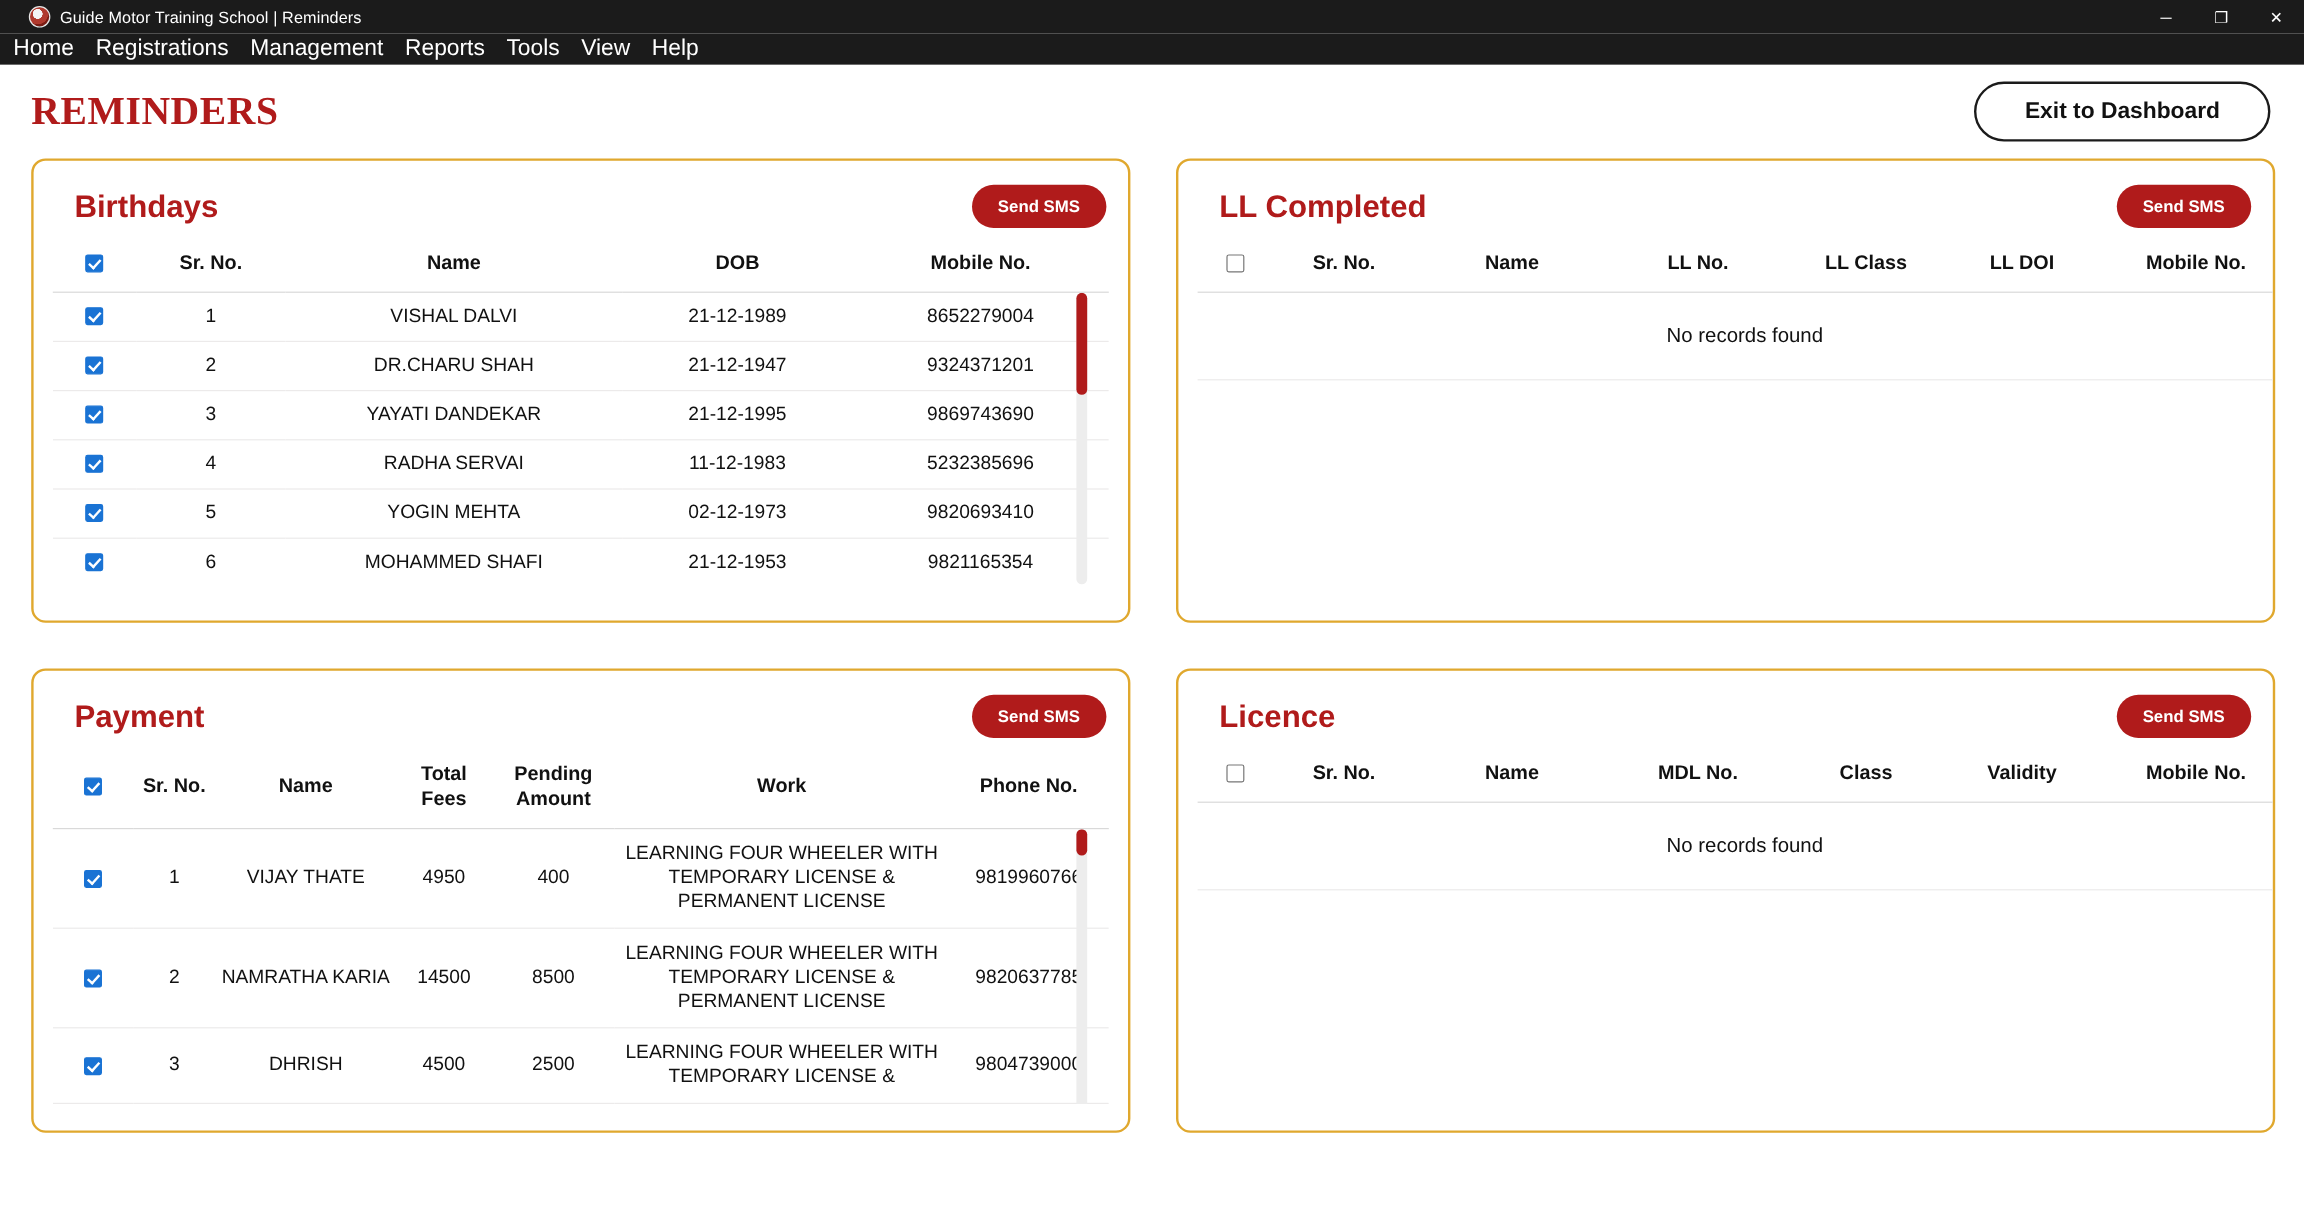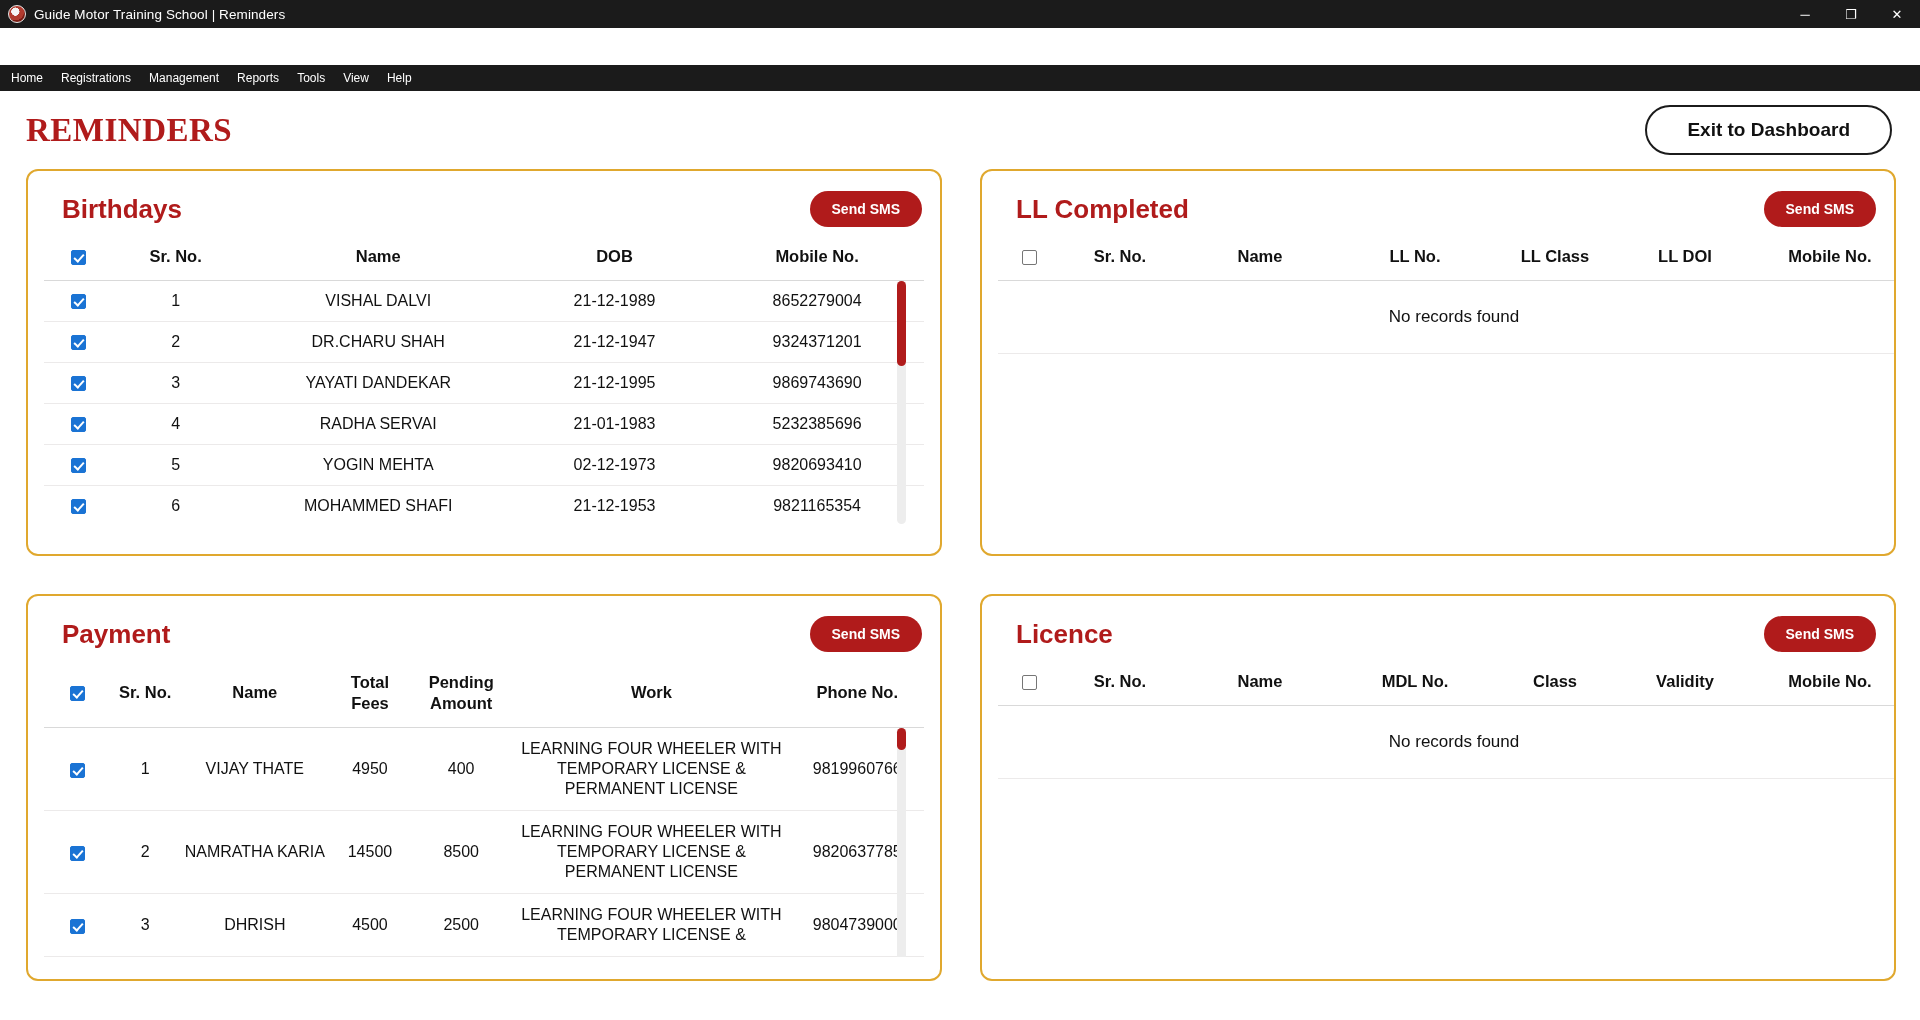--- a/index.html
+++ b/index.html
@@ -11,21 +11,21 @@
     overflow: hidden;
   }
 
   
   .titlebar {
     height: 28px;
     background: #1b1b1b;
     color: #ffffff;
     display: flex;
     align-items: center;
-    padding: 0 0 0 8px;
+    padding: 0 0 0 24px;
     font-size: 13px;
     position: relative;
   }
   .app-logo {
     width: 18px; height: 18px;
     border-radius: 50%;
     background: radial-gradient(circle at 40% 35%, #f5f5f5 0 28%, #b03a2e 30% 60%, #7b1d14 62% 100%);
     border: 1px solid #e8e8e8;
     margin-right: 8px;
     flex: none;
@@ -42,22 +42,21 @@
   }
 
   
   .menubar {
     height: 26px;
     background: #1b1b1b;
     color: #ffffff;
     display: flex;
     align-items: center;
     padding: 0 2px;
-    font-size: 12px;
-    margin-top: 37px;
+    font-size: 19px;
   }
   .menu-item {
     padding: 3px 9px;
     line-height: 18px;
     cursor: default;
   }
 
   
   .page-header {
     height: 78px;
@@ -295,21 +294,21 @@
               <td><span class="chk checked"></span></td>
               <td>3</td>
               <td>YAYATI DANDEKAR</td>
               <td>21-12-1995</td>
               <td>9869743690</td>
             </tr>
             <tr>
               <td><span class="chk checked"></span></td>
               <td>4</td>
               <td>RADHA SERVAI</td>
-              <td>21-01-1983</td>
+              <td>11-12-1983</td>
               <td>5232385696</td>
             </tr>
             <tr>
               <td><span class="chk checked"></span></td>
               <td>5</td>
               <td>YOGIN MEHTA</td>
               <td>02-12-1973</td>
               <td>9820693410</td>
             </tr>
             <tr>

